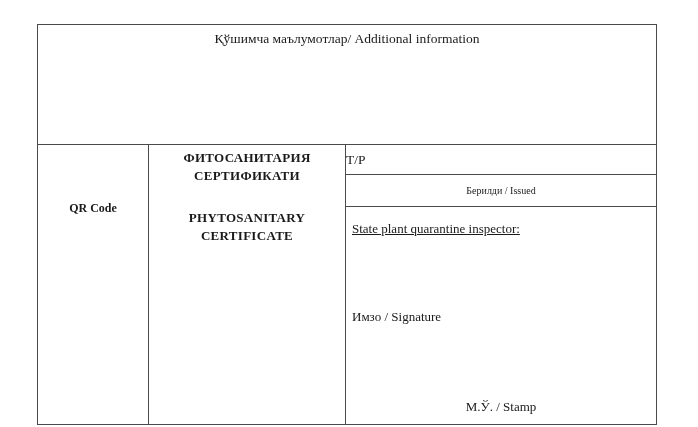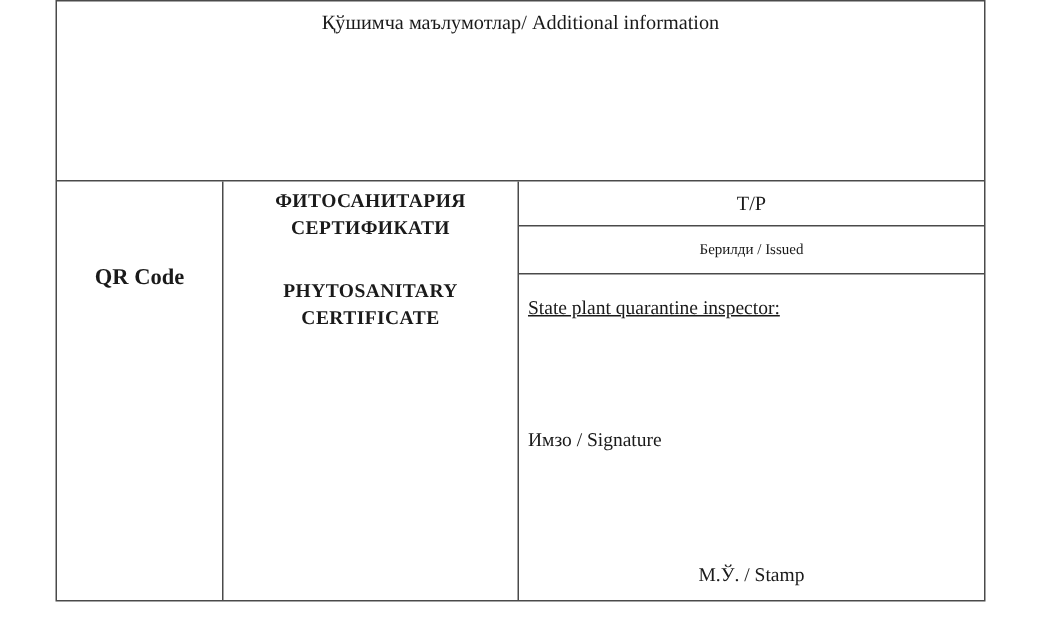--- a/index.html
+++ b/index.html
@@ -11,21 +11,21 @@
     height: 427px;
     background: #ffffff;
     font-family: "Liberation Serif", "DejaVu Serif", serif;
     color: #1a1a1a;
     position: relative;
     overflow: hidden;
   }
   .cert-table {
     position: absolute;
     left: 37px;
-    top: 0;
+    top: 24px;
     width: 620px;
     height: 401px;
     border: 1px solid #4a4a4a;
     box-sizing: border-box;
     background: #ffffff;
   }
   
   .row-additional {
     height: 120px;
     box-sizing: border-box;
@@ -39,21 +39,21 @@
     display: flex;
     height: 279px;
   }
   .cell-qr {
     width: 111px;
     box-sizing: border-box;
     border-right: 1px solid #4a4a4a;
     text-align: center;
     padding-top: 56px;
     font-weight: bold;
-    font-size: 15px;
+    font-size: 12px;
   }
   .cell-title {
     width: 197px;
     box-sizing: border-box;
     border-right: 1px solid #4a4a4a;
     text-align: center;
     padding-top: 4px;
     font-weight: bold;
     font-size: 13px;
     letter-spacing: 0.3px;
@@ -64,21 +64,21 @@
     flex: 1;
     display: flex;
     flex-direction: column;
   }
   .row-tp {
     height: 30px;
     box-sizing: border-box;
     border-bottom: 1px solid #4a4a4a;
     display: flex;
     align-items: center;
-    justify-content: center;
+    justify-content: flex-start;
     font-size: 13.5px;
   }
   .row-issued {
     height: 32px;
     box-sizing: border-box;
     border-bottom: 1px solid #4a4a4a;
     display: flex;
     align-items: center;
     justify-content: center;
     font-size: 10px;

